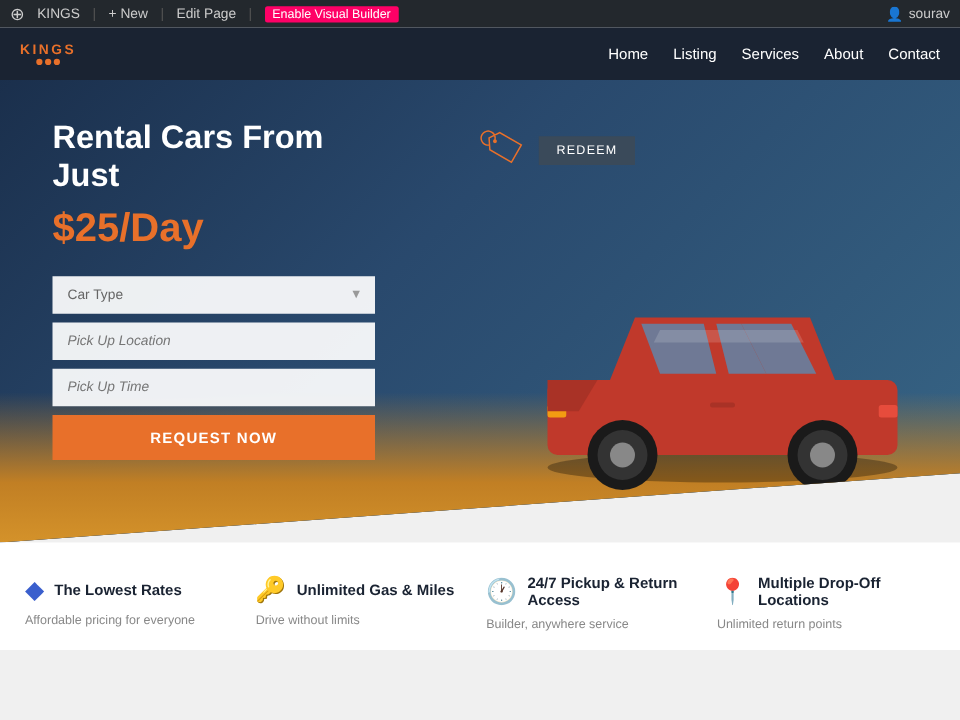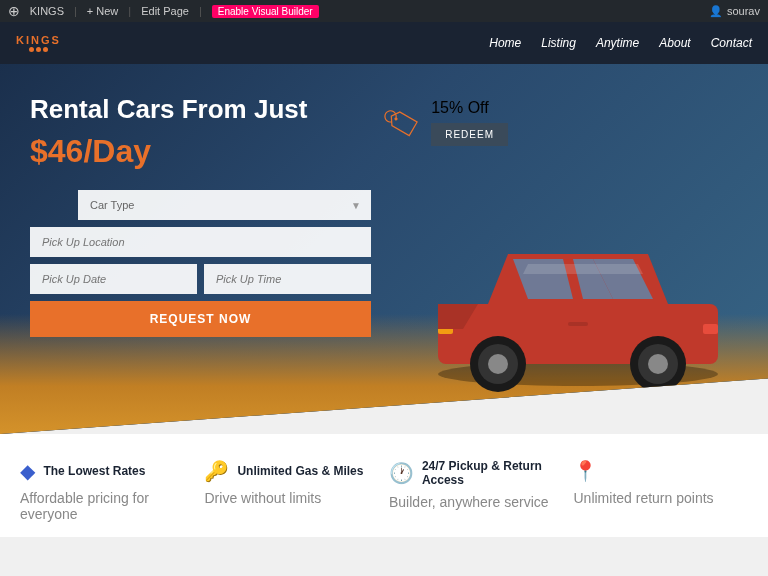--- a/index.html
+++ b/index.html
@@ -25,21 +25,21 @@
       display: flex;
       align-items: center;
       padding: 0 16px;
       justify-content: space-between;
     }
     .logo { display: flex; flex-direction: column; align-items: center; }
     .logo-text { color: #e8702a; font-size: 11px; font-weight: bold; letter-spacing: 2px; }
     .logo-dots { display: flex; gap: 2px; margin-top: 1px; }
     .logo-dot { width: 5px; height: 5px; border-radius: 50%; }
     .nav-links { display: flex; gap: 20px; }
-    .nav-link { color: #fff; font-size: 12px; text-decoration: none; cursor: pointer; font-style: italic; }
+    .nav-link { color: #fff; font-size: 12px; text-decoration: none; cursor: pointer; }
 
     
     .hero {
       position: relative;
       height: 370px;
       background: #1e3a5f;
       overflow: hidden;
       clip-path: polygon(0 0, 100% 0, 100% 85%, 0 100%);
     }
     .hero-bg {
@@ -56,21 +56,21 @@
       background: linear-gradient(180deg, transparent 0%, #c17f24 60%, #d4922a 100%);
     }
     .hero-content {
       position: relative;
       z-index: 2;
       display: flex;
       height: 100%;
     }
     .hero-left {
       flex: 0 0 320px;
-      padding: 30px 20px 20px 30px;
+      padding: 30px 20px 20px 42px;
     }
     .hero-title {
       color: #fff;
       font-size: 26px;
       font-weight: bold;
       line-height: 1.2;
       margin-bottom: 8px;
     }
     .hero-price {
       color: #e8702a;
@@ -88,21 +88,20 @@
       padding: 9px 12px;
       font-size: 11px;
       color: #666;
       cursor: pointer;
       flex: 1;
       font-style: italic;
     }
     .form-select-wrapper {
       position: relative;
       flex: 1;
-      margin-left: 48px;
     }
     .form-select {
       background: rgba(255,255,255,0.92);
       border: none;
       padding: 9px 12px;
       font-size: 11px;
       color: #666;
       width: 100%;
       appearance: none;
       cursor: pointer;
@@ -178,21 +177,21 @@
     .feature-item {
       display: flex;
       flex-direction: column;
       align-items: flex-start;
       flex: 1;
       gap: 4px;
     }
     .feature-icon-row { display: flex; align-items: center; gap: 8px; margin-bottom: 3px; }
     .feature-icon { font-size: 20px; }
     .feature-title { color: #1a2332; font-size: 12px; font-weight: bold; }
-    .feature-desc { color: #888; font-size: 14px; }
+    .feature-desc { color: #888; font-size: 10px; }
   </style>
 </head>
 <body>
 
 <div class="admin-bar">
   <span style="font-size:14px;">⊕</span>
   <span style="cursor:pointer; font-size:11px;">KINGS</span>
   <span style="color:#555;">|</span>
   <span style="cursor:pointer; font-size:11px;">+ New</span>
   <span style="color:#555;">|</span>
@@ -212,60 +211,58 @@
     <span class="logo-text">KINGS</span>
     <div class="logo-dots">
       <div class="logo-dot" style="background:#e8702a;"></div>
       <div class="logo-dot" style="background:#e8702a;"></div>
       <div class="logo-dot" style="background:#e8702a;"></div>
     </div>
   </div>
   <div class="nav-links">
     <a class="nav-link">Home</a>
     <a class="nav-link">Listing</a>
-    <a class="nav-link">Anytime</a>
+    <a class="nav-link">Services</a>
     <a class="nav-link">About</a>
     <a class="nav-link">Contact</a>
   </div>
 </div>
 
 <div class="hero">
   <div class="hero-bg"></div>
   <div class="hero-ground"></div>
 
   <div class="promo-badge">
     <span class="price-tag-icon">🏷</span>
     <div>
-      <div class="off-text">15% Off</div>
       <button class="redeem-btn">REDEEM</button>
     </div>
   </div>
 
   <div class="hero-content">
     <div class="hero-left">
       <h1 class="hero-title">Rental Cars From Just</h1>
-      <div class="hero-price">$46/Day</div>
+      <div class="hero-price">$25/Day</div>
 
       <div class="booking-form">
 
         <div class="form-select-wrapper">
           <select class="form-select">
             <option value="">Car Type</option>
             <option>Sedan</option>
             <option>SUV</option>
             <option>Truck</option>
             <option>Van</option>
           </select>
           <span class="select-arrow">▼</span>
         </div>
 
         <input class="form-input" type="text" placeholder="Pick Up Location" style="">
 
         <div class="form-row">
-          <input class="form-input" type="text" placeholder="Pick Up Date" style="">
           <input class="form-input" type="text" placeholder="Pick Up Time" style="">
         </div>
 
 
         <button class="btn-request">REQUEST NOW</button>
       </div>
     </div>
   </div>
 
   <div class="hero-car">
@@ -324,16 +321,17 @@
     <div class="feature-icon-row">
       <span class="feature-icon" style="color:#3a5fcd;">🕐</span>
       <span class="feature-title">24/7 Pickup &amp; Return Access</span>
     </div>
     <span class="feature-desc">Builder, anywhere service</span>
   </div>
 
   <div class="feature-item">
     <div class="feature-icon-row">
       <span class="feature-icon" style="color:#3a5fcd;">📍</span>
+      <span class="feature-title">Multiple Drop-Off Locations</span>
     </div>
     <span class="feature-desc">Unlimited return points</span>
   </div>
 </div>
 
 </body></html>

